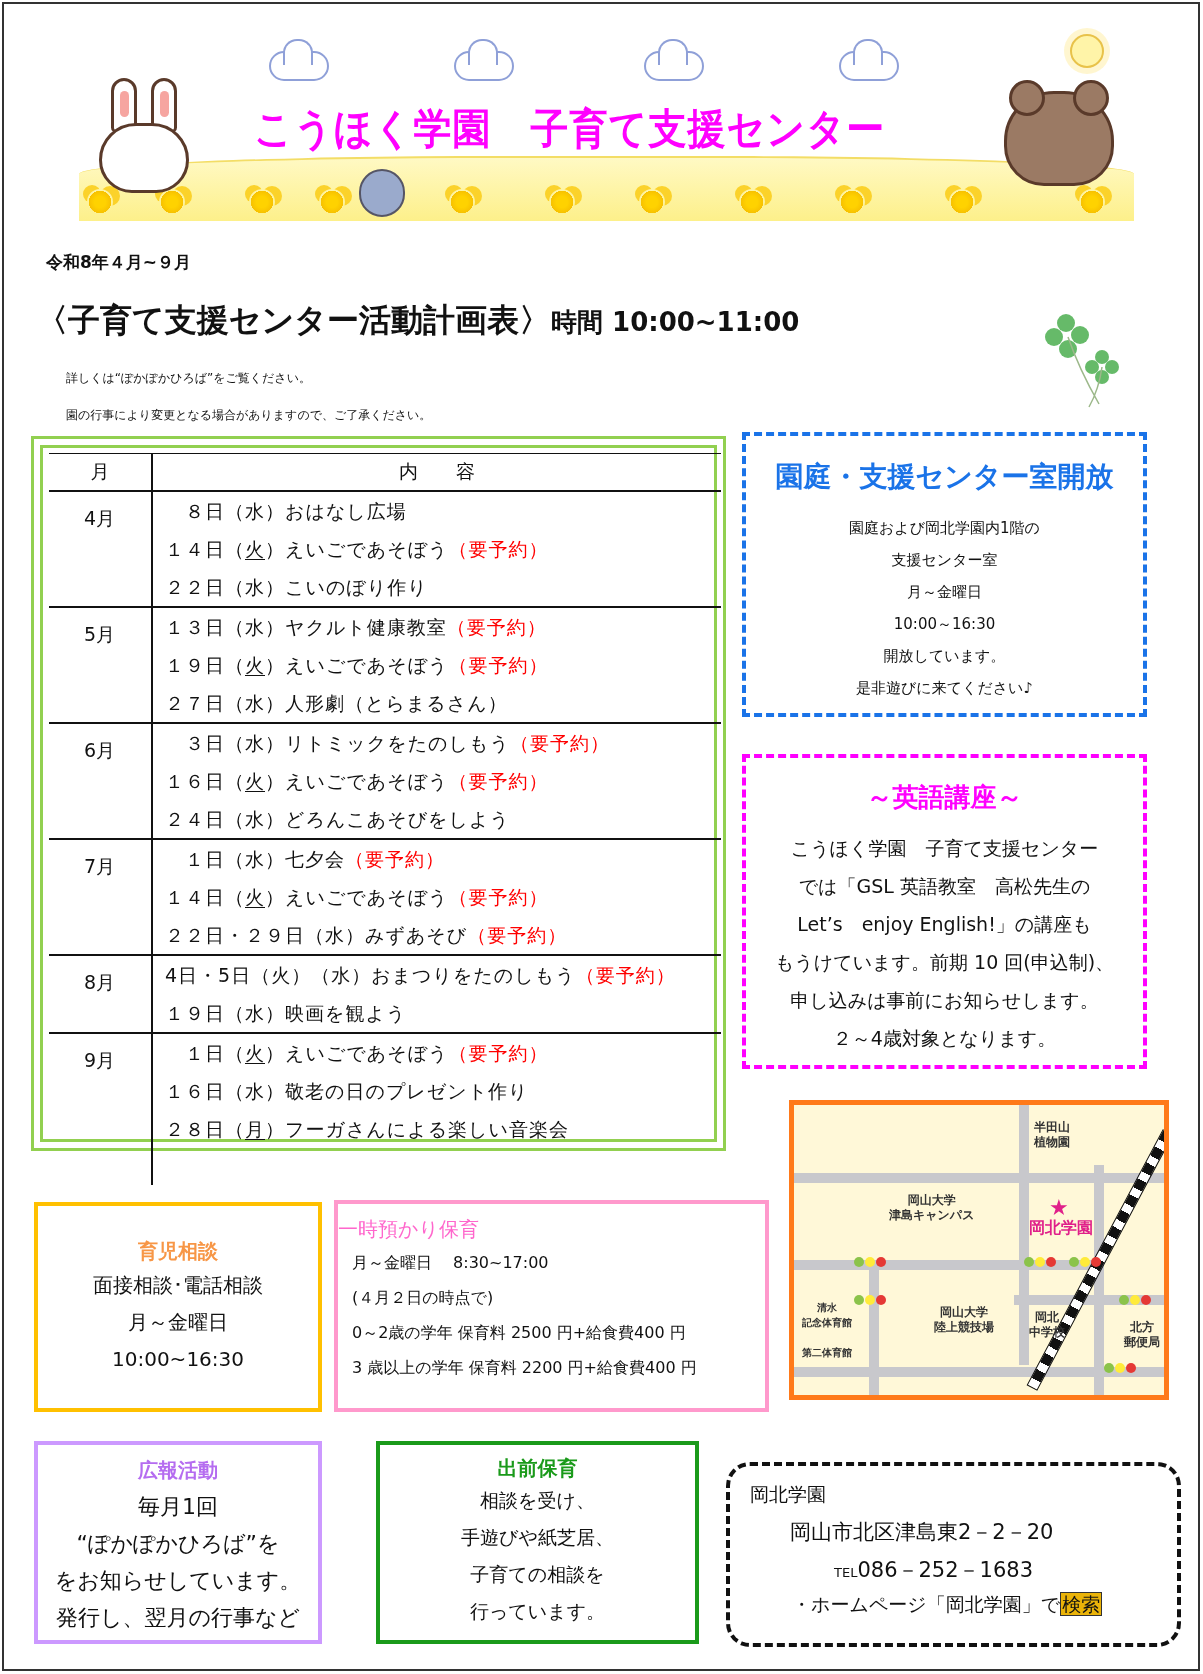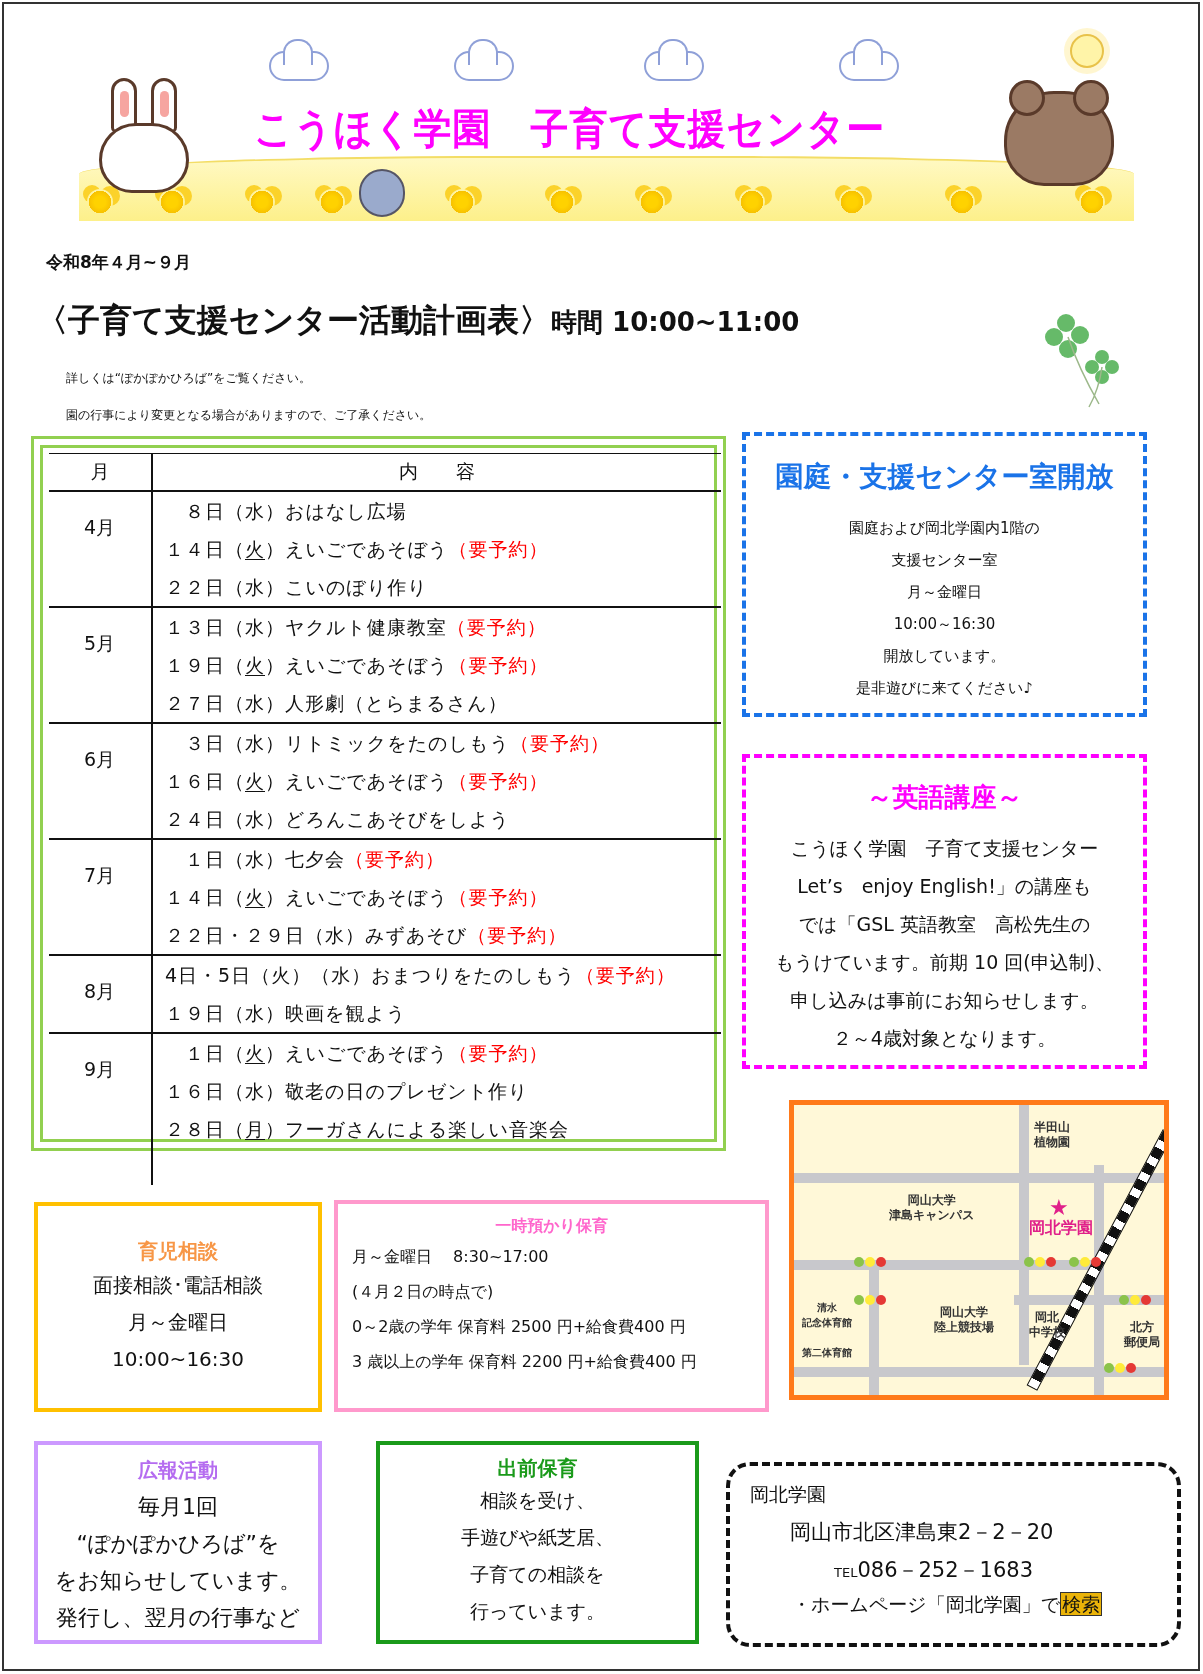--- a/index.html
+++ b/index.html
@@ -32,21 +32,21 @@
   .clover { position: absolute; left: 1040px; top: 305px; width: 80px; height: 100px; }
 
   
   .schedule-frame { position: absolute; left: 27px; top: 432px; width: 695px; height: 715px; border: 3px solid #92d050; padding: 6px; }
   .schedule-inner { width: 100%; height: 100%; border: 3px solid #92d050; position: relative; }
   table.schedule { border-collapse: collapse; width: 672px; position: absolute; left: 6px; top: 5px; font-size: 19px; }
   table.schedule th, table.schedule td { border-top: 2px solid #111; vertical-align: top; font-weight: normal; }
   table.schedule th { height: 37px; text-align: center; vertical-align: middle; border-top: 1px solid #111; }
   table.schedule .col-month { width: 103px; border-right: 2px solid #111; text-align: left; padding-left: 35px; }
   table.schedule th.col-month { padding-left: 0; text-align: center; }
-  table.schedule td.col-month { padding-top: 23px; }
+  table.schedule td.col-month { padding-top: 14px; }
   .ev { height: 38px; line-height: 38px; padding-left: 12px; white-space: pre; letter-spacing: 1px; }
   .ev .res { color: #ff0000; }
   .ev u { text-underline-offset: 3px; }
   tr.last td { height: 152px; }
 
   
   .open-box { position: absolute; left: 738px; top: 428px; width: 405px; height: 285px; border: 4px dashed #1a73e8; border-style: dashed; text-align: center; }
   .open-box .title { margin-top: 22px; font-size: 28px; font-weight: bold; color: #1a73e8; }
   .open-box .body { margin-top: 16px; font-size: 15px; line-height: 32px; }
   .eng-box { position: absolute; left: 738px; top: 750px; width: 405px; height: 315px; border: 4px dashed #ff00ff; text-align: center; }
@@ -60,21 +60,21 @@
   .rail { position: absolute; width: 12px; height: 290px; background: repeating-linear-gradient(#111 0 10px, #fff 10px 18px); transform: rotate(28deg); border: 1px solid #111; }
   .light { position: absolute; display: flex; gap: 1px; }
   .light span { width: 10px; height: 10px; border-radius: 50%; display: inline-block; }
 
   
   .box { position: absolute; text-align: center; }
   .consult { left: 30px; top: 1198px; width: 288px; height: 210px; border: 4px solid #ffc000; }
   .consult .title { margin-top: 32px; font-size: 20px; font-weight: bold; color: #f79646; }
   .consult .body { font-size: 20px; line-height: 37px; margin-top: 2px; }
   .temp { left: 330px; top: 1196px; width: 435px; height: 212px; border: 4px solid #ff99cc; text-align: left; }
-  .temp .title { text-align: center; margin-top: 12px; font-size: 16px; font-weight: bold; color: #ff66cc; }
+  .temp .title { margin-top: 12px; font-size: 20px; font-weight: normal; color: #ff66cc; }
   .temp .body { padding-left: 14px; font-size: 16px; line-height: 35px; margin-top: 2px; }
   .pr { left: 30px; top: 1437px; width: 288px; height: 203px; border: 4px solid #cc99ff; }
   .pr .title { margin-top: 12px; font-size: 20px; font-weight: bold; color: #b56cf0; }
   .pr .body { font-size: 22px; line-height: 37px; margin-top: 4px; }
   .outreach { left: 348px; top: 1437px; width: 323px; height: 203px; border: 4px solid #1a9a1a; margin-left: 24px; }
   .outreach .title { margin-top: 10px; font-size: 20px; font-weight: bold; color: #1a9a1a; }
   .outreach .body { font-size: 19px; line-height: 37px; margin-top: 0; }
   .contact { left: 722px; top: 1458px; width: 455px; height: 185px; border: 4px dashed #111; border-radius: 24px; text-align: left; }
   .contact .name { margin: 16px 0 0 20px; font-size: 19px; }
   .contact .addr { margin: 10px 0 0 60px; font-size: 21px; }
@@ -212,22 +212,22 @@
       <div>10:00～16:30</div>
       <div>開放しています。</div>
       <div>是非遊びに来てください♪</div>
     </div>
   </div>
 
   <div class="eng-box">
     <div class="title">～英語講座～</div>
     <div class="body">
       <div>こうほく学園　子育て支援センター</div>
+      <div>では「GSL 英語教室　高松先生の</div>
       <div>Let’s　enjoy English!」の講座も</div>
-      <div>では「GSL 英語教室　高松先生の</div>
       <div>もうけています。前期 10 回(申込制)、</div>
       <div>申し込みは事前にお知らせします。</div>
       <div>２～4歳対象となります。</div>
     </div>
   </div>
 
   <div class="map">
     <div class="road" style="left:0;top:68px;width:380px;height:10px;"></div>
     <div class="road" style="left:0;top:155px;width:300px;height:10px;"></div>
     <div class="road" style="left:0;top:262px;width:380px;height:10px;"></div>

